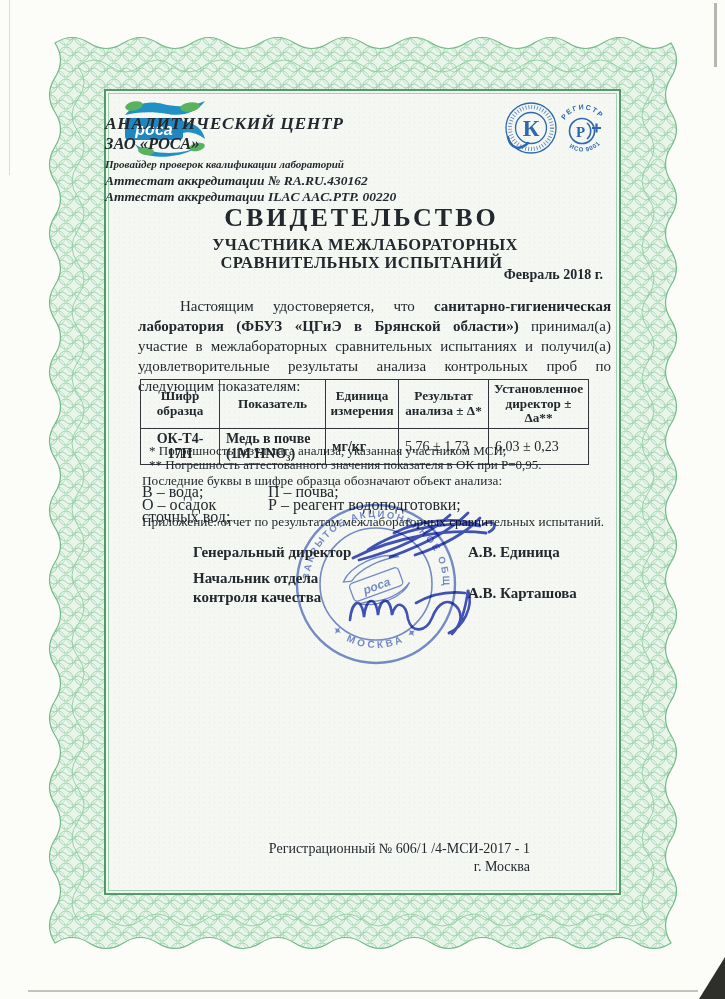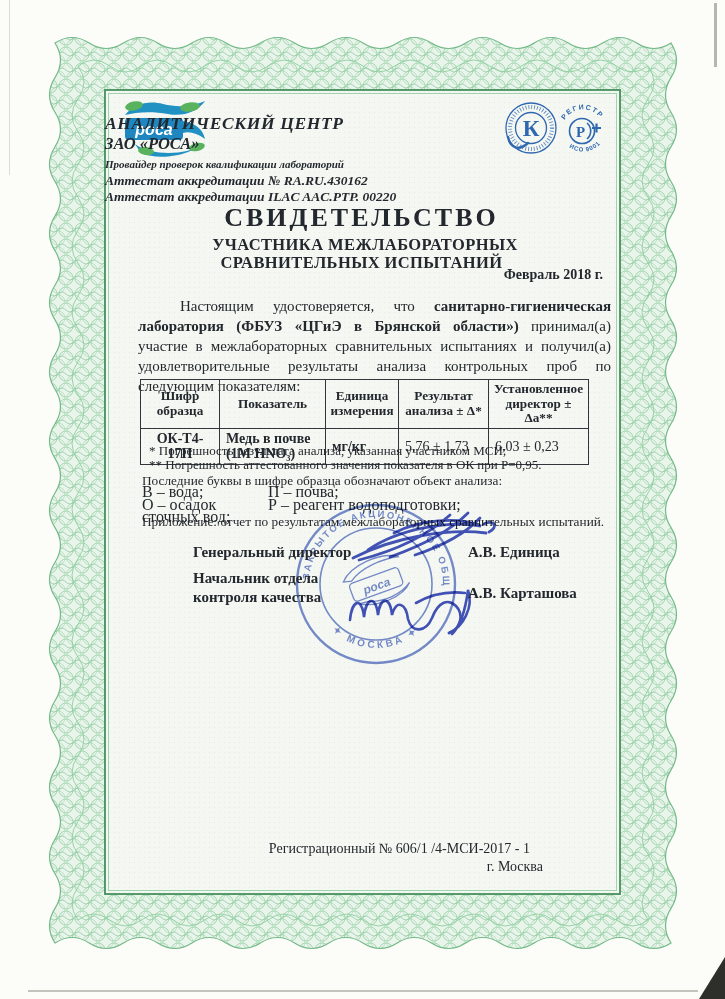--- a/index.html
+++ b/index.html
@@ -52,21 +52,21 @@
   .sig-title1{left:193px;top:544px;}
   .sig-title2{left:193px;top:569px;width:165px;line-height:19px;}
   .sig-name{position:absolute;font-size:15px;font-weight:bold;}
   .sig-name1{left:468px;top:544px;}
   .sig-name2{left:468px;top:585px;}
   .stamp-svg{position:absolute;left:288px;top:496px;opacity:.82;mix-blend-mode:multiply;}
   .sign-svg{position:absolute;left:298px;top:506px;mix-blend-mode:multiply;}
   
   .reg-line{position:absolute;left:105px;width:425px;text-align:right;font-size:14px;}
   .reg1{top:841px;}
-  .reg2{top:859px;margin-left:13px;}
+  .reg2{top:859px;}
 </style>
 </head>
 <body>
 
 <div class="page">
 
   <div class="edge-left"></div>
   <div class="edge-right"></div>
   <div class="edge-bottom"></div>
   <div class="corner-fold"></div>

